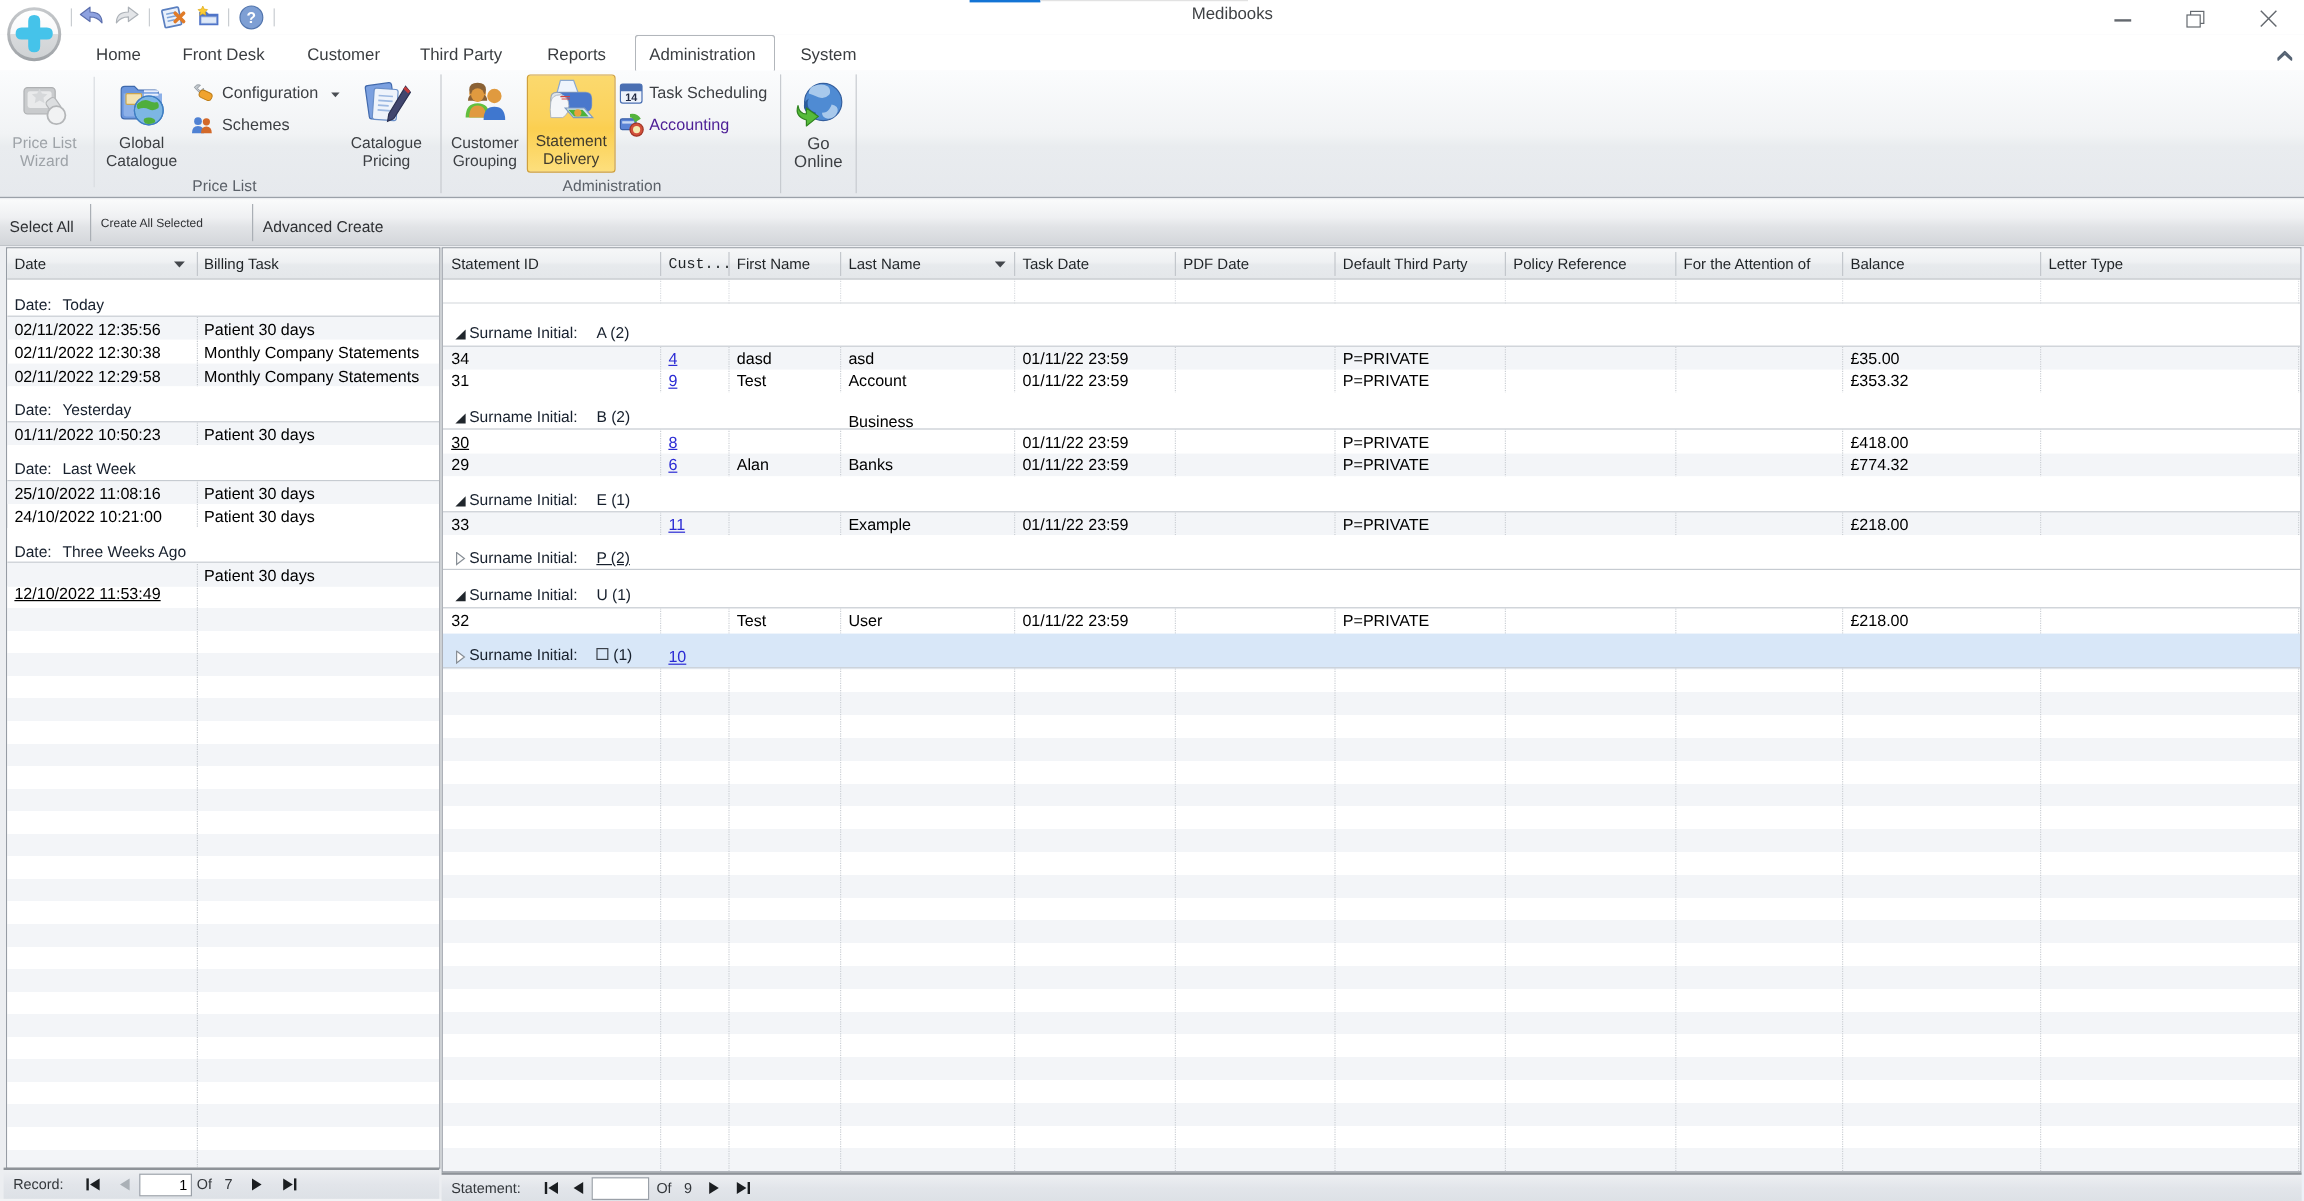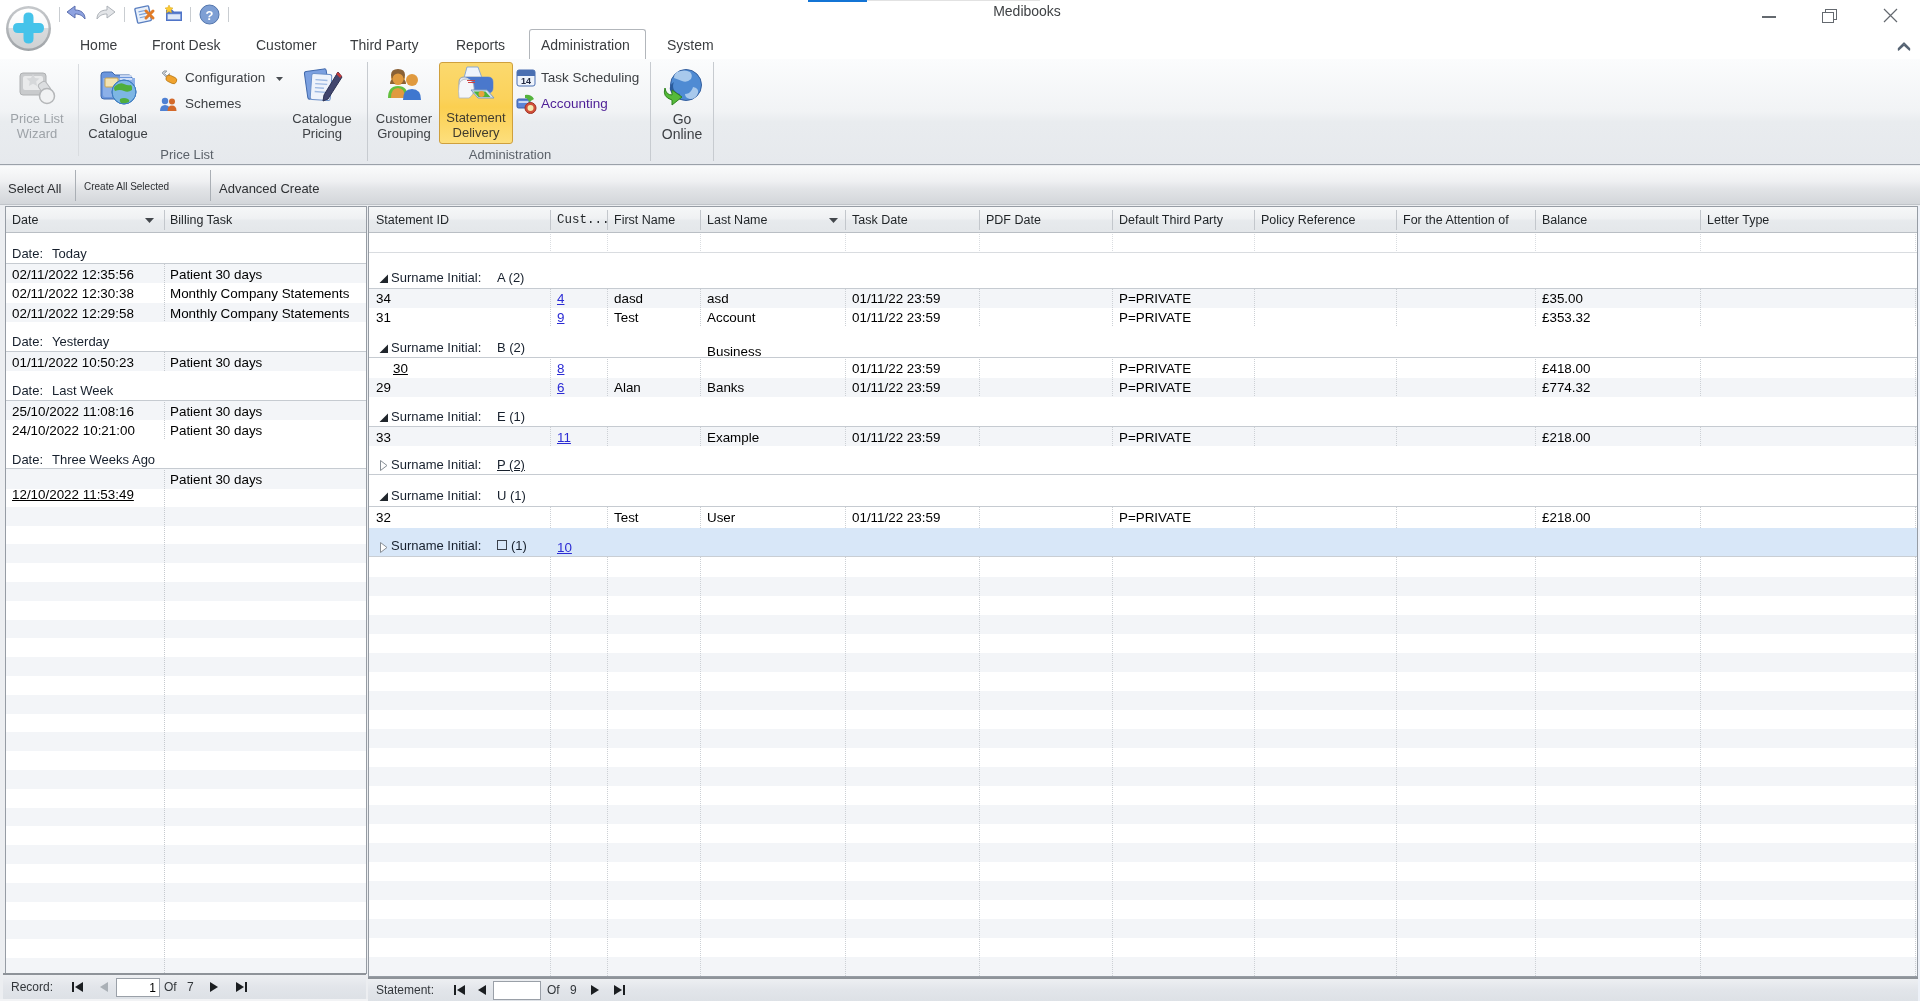--- a/index.html
+++ b/index.html
@@ -343,21 +343,21 @@
       <div class="abs cellt" style="left:483px;top:84px;">01/11/22 23:59</div>
       <div class="abs cellt" style="left:750px;top:84px;">P=PRIVATE</div>
       <div class="abs cellt" style="left:1173px;top:84px;">£35.00</div>
     <div class="abs cellt" style="left:7px;top:103px;">31</div>
       <a class="abs lnk" style="left:188px;top:103px;">9</a>
       <div class="abs cellt" style="left:245px;top:103px;">Test</div>
       <div class="abs cellt" style="left:338px;top:103px;">Account</div>
       <div class="abs cellt" style="left:483px;top:103px;">01/11/22 23:59</div>
       <div class="abs cellt" style="left:750px;top:103px;">P=PRIVATE</div>
       <div class="abs cellt" style="left:1173px;top:103px;">£353.32</div>
-    <div class="abs cellt" style="left:24px;top:153.5px;text-decoration:underline;">30</div>
+    <div class="abs cellt" style="left:7px;top:153.5px;text-decoration:underline;">30</div>
       <a class="abs lnk" style="left:188px;top:153.5px;">8</a>
       <div class="abs cellt" style="left:338px;top:137px;">Business</div>
       <div class="abs cellt" style="left:483px;top:153.5px;">01/11/22 23:59</div>
       <div class="abs cellt" style="left:750px;top:153.5px;">P=PRIVATE</div>
       <div class="abs cellt" style="left:1173px;top:153.5px;">£418.00</div>
     <div class="abs cellt" style="left:7px;top:173px;">29</div>
       <a class="abs lnk" style="left:188px;top:173px;">6</a>
       <div class="abs cellt" style="left:245px;top:173px;">Alan</div>
       <div class="abs cellt" style="left:338px;top:173px;">Banks</div>
       <div class="abs cellt" style="left:483px;top:173px;">01/11/22 23:59</div>

